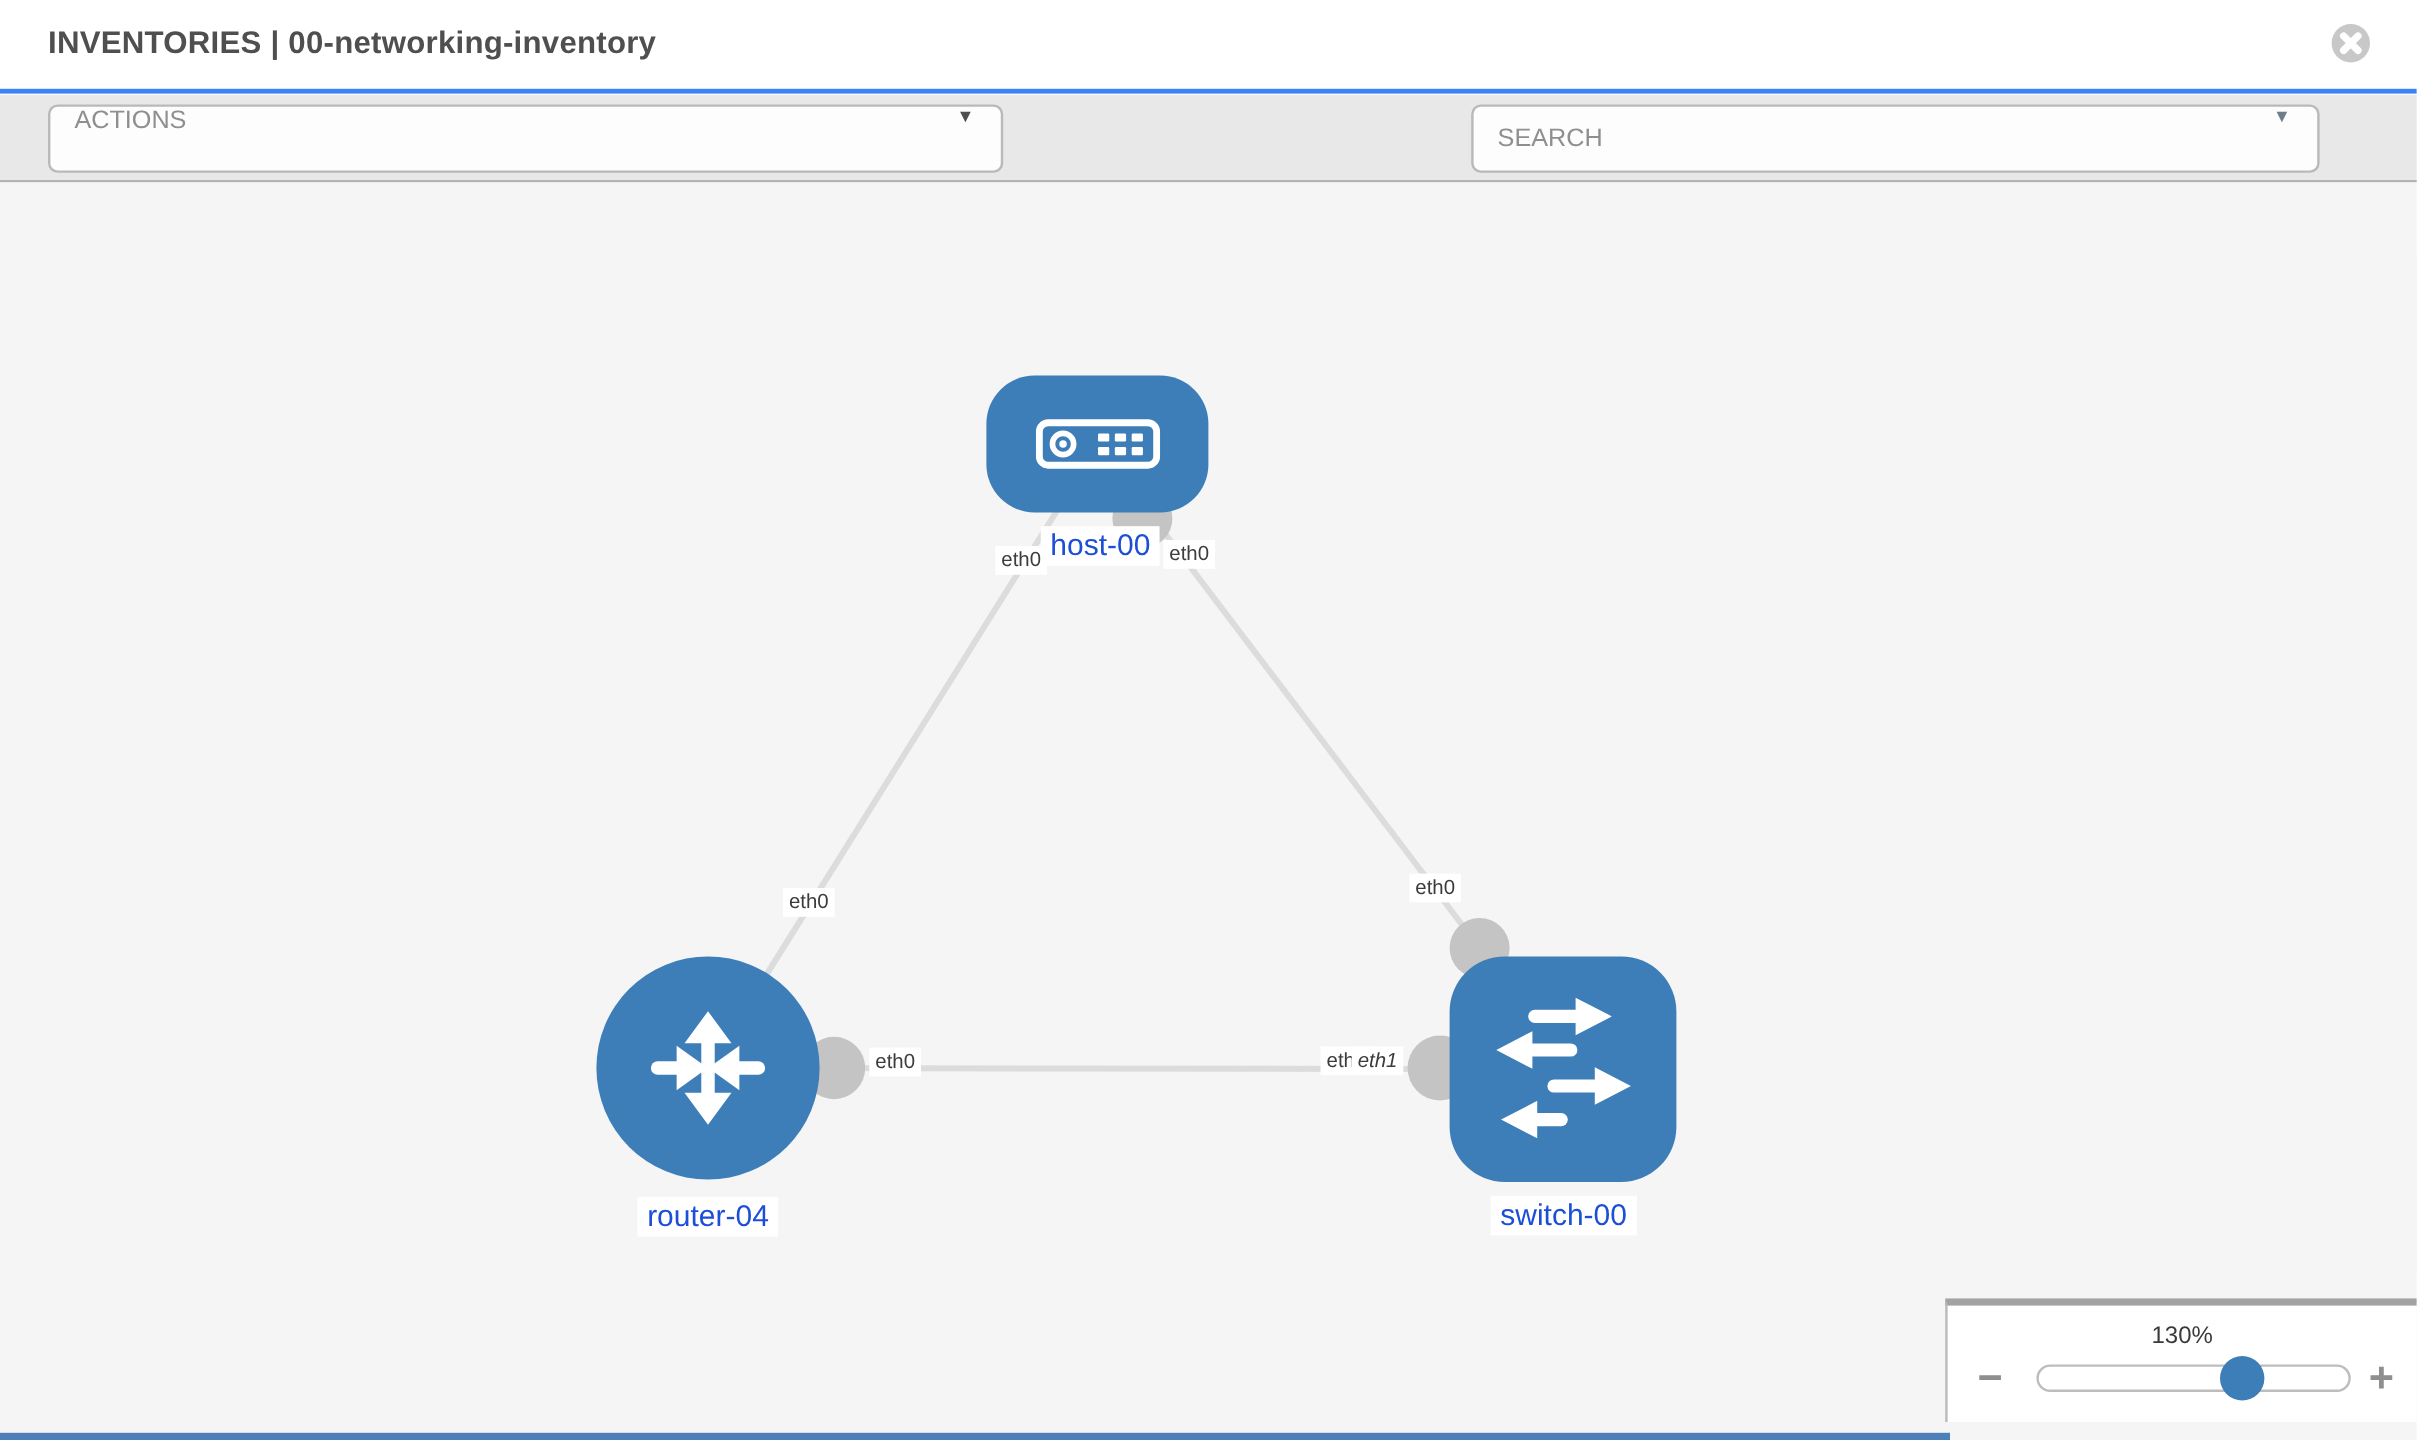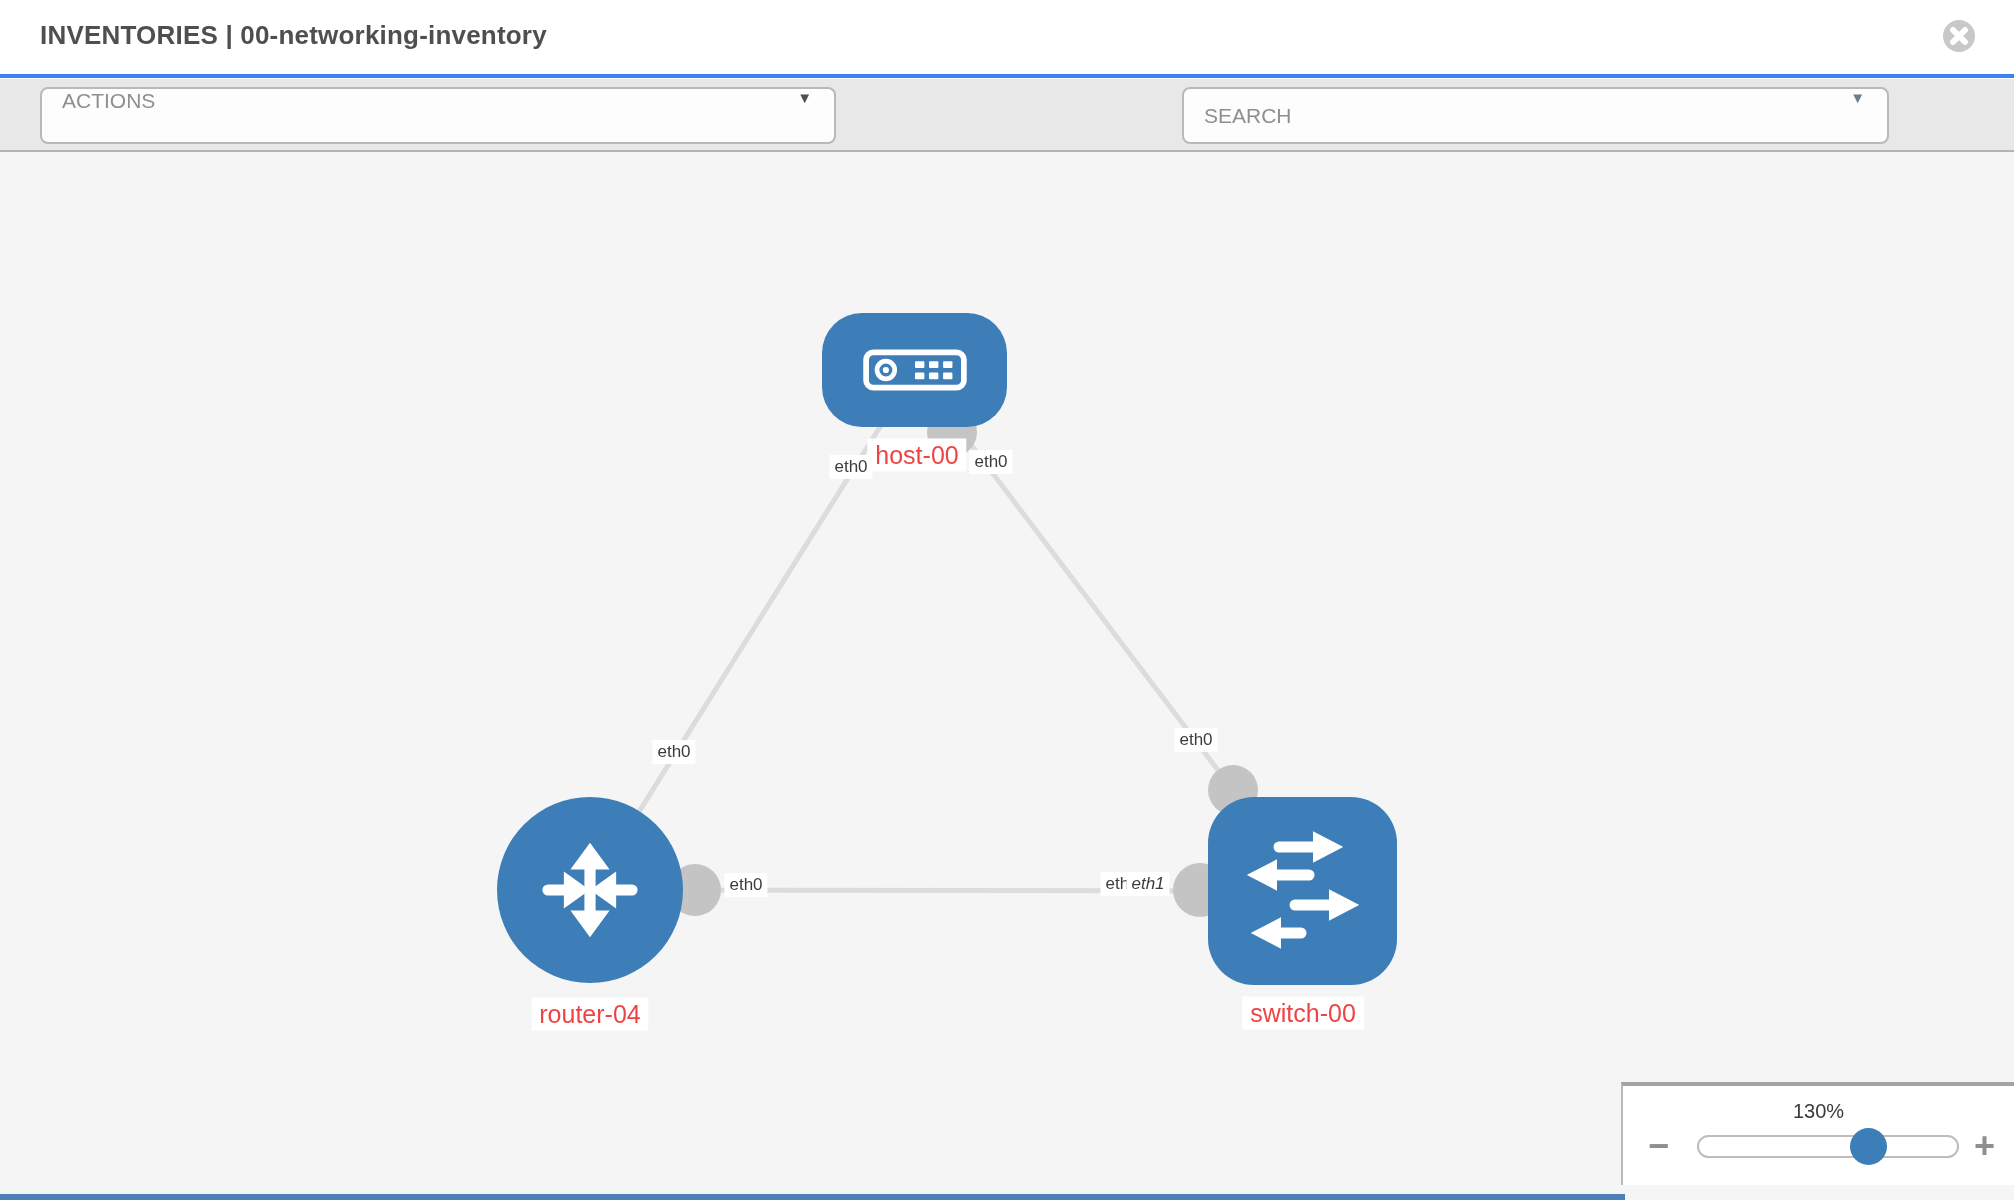--- a/index.html
+++ b/index.html
@@ -15,21 +15,21 @@
   .close-btn { position:absolute; left:1942px; top:19px; width:34px; height:34px;
                cursor:pointer; }
 
   
   .toolbar { position:absolute; left:0; top:79px; width:2014px; height:73px;
              background:#e8e8e8; border-bottom:2px solid #b3b3b3; }
   .dd { position:absolute; top:8px; height:57px; background:#fdfdfd;
         border:2px solid #b9b9b9; border-radius:8px; display:flex;
         }
   .dd-actions { left:40px; width:796px; }
-  .dd-search  { left:1182px; width:707px; }
+  .dd-search  { left:1226px; width:707px; }
   .dd-label { margin-left:20px; font-size:21px; color:#8f8f8f; flex:1;
               background:transparent; border:none; outline:none;
               font-family:"Liberation Sans", sans-serif; }
   .dd input::placeholder { color:#8f8f8f; opacity:1; }
   .caret { font-size:15px; margin-right:22px; }
   .caret-dark { color:#4f4f4f; }
   .caret-slate { color:#6e7d8c; }
   .tool-icon { position:absolute; top:100px; width:32px; height:32px; cursor:pointer; }
   .wrench-pos { left:1050px; }
   .key-pos { left:1118px; }
@@ -39,21 +39,21 @@
             background:#f5f5f5; }
   .wires { position:absolute; left:0; top:0; }
 
   .node { position:absolute; background:#3d7eb8; display:flex;
           align-items:center; justify-content:center; cursor:pointer; }
   .node-host   { left:822px; top:161px; width:185px; height:114px; border-radius:40px; }
   .node-router { left:497px; top:645px; width:186px; height:186px; border-radius:50%; }
   .node-switch { left:1208px; top:645px; width:189px; height:188px; border-radius:46px; }
 
   .chip { position:absolute; transform:translate(-50%,-50%); background:#ffffff;
-          color:#ef4444; white-space:nowrap; }
+          color:#1d4ed8; white-space:nowrap; }
   .node-label { font-size:25px; padding:2px 8px; z-index:6; }
   .eth-label  { font-size:17px; padding:2px 5px; color:#3c3c3c; z-index:5; }
 
   .lbl-host   { left:917px; top:303px; }
   .lbl-router { left:590px; top:862px; }
   .lbl-switch { left:1303px; top:861px; }
 
   .eth-a-host   { left:851px;  top:315px; }
   .eth-a-router { left:674px;  top:600px; }
   .eth-b-host   { left:991px;  top:310px; }
@@ -61,21 +61,21 @@
   .eth-c-router { left:746px;  top:733px; }
   .eth-c-sw-back  { left:1122px; top:732px; z-index:5; }
   .eth-c-sw-front { left:1148px; top:732px; z-index:6;font-style:italic; }
 
   .bottom-accent { position:absolute; left:0; top:1042px; width:1625px; height:6px;
                    background:#4d7fb8; }
 
   
   .zoom-panel { position:absolute; left:1621px; top:1082px; width:393px; height:103px;
                 background:#ffffff; border-left:2px solid #b9b9b9;
-                border-top:4px solid #a3a3a3; }
+                border-top:6px solid #a3a3a3; }
   .zoom-level { position:absolute; left:0; top:14px; width:100%; text-align:center;
                 font-size:20px; color:#3a3a3a; }
   .zminus, .zplus { position:absolute; top:38px; font-weight:bold; color:#8f8f8f;
                     cursor:pointer; font-size:36px; line-height:44px; }
   .zminus { left:25px; }
   .zplus  { left:351px; }
   .ztrack { position:absolute; left:74px; top:49px; width:262px; height:23px;
             border:2px solid #bdbdbd; border-radius:12px; background:#fff;
             cursor:pointer; }
   .zthumb { position:absolute; left:151px; top:-9px; width:37px; height:37px;

